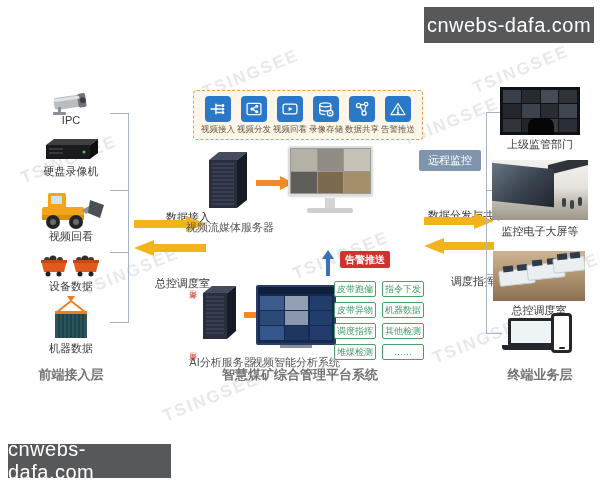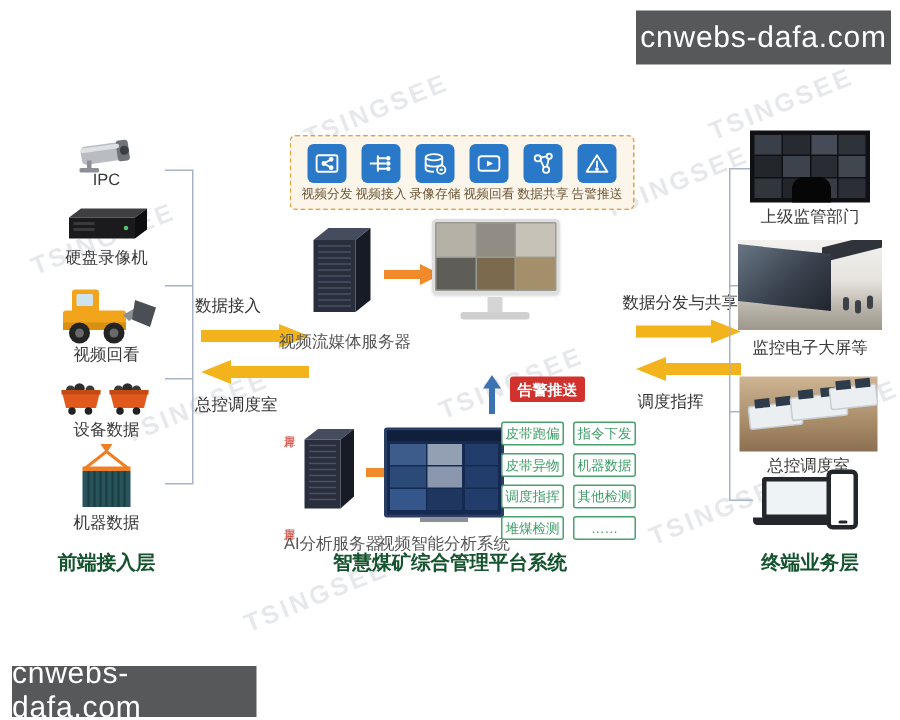--- a/index.html
+++ b/index.html
@@ -1,21 +1,21 @@
 <!DOCTYPE html>
 <html><head>
 <meta charset="utf-8">
 <style>
   html,body{margin:0;padding:0;background:#fff;}
   body{font-family:"Liberation Sans","DejaVu Sans",sans-serif;}
   .canvas{position:relative;width:600px;height:480px;background:#fff;overflow:hidden;}
   .abs{position:absolute;}
   .lbl{position:absolute;font-size:11px;color:#3a3a3a;text-align:center;white-space:nowrap;}
-  .flow-lbl{position:absolute;font-size:11px;color:#333;text-align:left;white-space:nowrap;}
-  .sec-title{position:absolute;font-size:13px;font-weight:700;color:#14532d;text-align:center;white-space:nowrap;}
+  .flow-lbl{position:absolute;font-size:11px;color:#333;text-align:right;white-space:nowrap;margin-top:14px;}
+  .sec-title{position:absolute;font-size:13px;font-weight:700;color:#737373;text-align:center;white-space:nowrap;}
   .wm-box{position:absolute;background:#57585a;color:#fff;font-size:20px;display:flex;align-items:center;justify-content:center;letter-spacing:.5px;}
   .wm-diag{position:absolute;color:rgba(175,180,190,.30);font-size:17px;font-weight:700;letter-spacing:2px;transform:rotate(-22deg);pointer-events:none;}
   .wm-red{position:absolute;color:rgba(205,60,48,.8);font-size:8px;writing-mode:vertical-rl;}
   .bracket-v{position:absolute;width:1px;background:#a8b4c6;}
   .bracket-h{position:absolute;height:1px;background:#a8b4c6;}
   .feature-box{position:absolute;left:193px;top:90px;width:230px;height:50px;border:1.5px dashed #e6a03c;border-radius:4px;background:#fcf5ea;display:flex;justify-content:space-between;align-items:flex-start;padding:5px 6px 0 6px;box-sizing:border-box;}
   .feature{display:flex;flex-direction:column;align-items:center;width:36px;}
   .feature .ic{width:26px;height:26px;background:#2a79c8;border-radius:4px;display:flex;align-items:center;justify-content:center;}
   .feature .tx{font-size:8.5px;color:#6b5638;margin-top:2px;white-space:nowrap;}
   .badge-gray{position:absolute;left:419px;top:150px;width:62px;height:21px;background:#7e95ad;border-radius:2px;color:#fff;font-size:11px;display:flex;align-items:center;justify-content:center;}
@@ -144,61 +144,61 @@
     <polygon points="0,4 52,4 52,0 72,8 52,16 52,12 0,12" fill="#f3b31d"></polygon>
   </svg>
   <svg class="arrow" style="left:134px;top:240px" width="72" height="16" viewBox="0 0 72 16">
     <polygon points="72,4 20,4 20,0 0,8 20,16 20,12 72,12" fill="#f3b31d"></polygon>
   </svg>
   <div class="flow-lbl" style="left:130px;top:262px;width:80px">总控调度室</div>
 
   <div class="feature-box">
     <div class="feature">
       <span class="ic">
+        <svg width="18" height="18" viewBox="0 0 26 26" fill="none" stroke="#fff" stroke-width="2" stroke-linecap="round">
+            <path d="M3 13h7 M10 6v14 M10 8h7 M10 13h7 M10 18h7"></path>
+            <circle cx="20" cy="8" r="1.2" fill="#fff"></circle>
+            <circle cx="20" cy="13" r="1.2" fill="#fff"></circle>
+            <circle cx="20" cy="18" r="1.2" fill="#fff"></circle>
+          </svg>
+      </span>
+      <span class="tx">视频接入</span>
+    </div>
+    <div class="feature">
+      <span class="ic">
         <svg width="18" height="18" viewBox="0 0 26 26" fill="none" stroke="#fff" stroke-width="1.8">
             <rect x="3" y="5" width="20" height="16" rx="2"></rect>
             <path d="M17 9l-7 4 7 4"></path>
             <circle cx="17" cy="9" r="1.4" fill="#fff"></circle>
             <circle cx="10" cy="13" r="1.4" fill="#fff"></circle>
             <circle cx="17" cy="17" r="1.4" fill="#fff"></circle>
           </svg>
       </span>
       <span class="tx">视频分发</span>
     </div>
     <div class="feature">
       <span class="ic">
-        <svg width="18" height="18" viewBox="0 0 26 26" fill="none" stroke="#fff" stroke-width="2" stroke-linecap="round">
-            <path d="M3 13h7 M10 6v14 M10 8h7 M10 13h7 M10 18h7"></path>
-            <circle cx="20" cy="8" r="1.2" fill="#fff"></circle>
-            <circle cx="20" cy="13" r="1.2" fill="#fff"></circle>
-            <circle cx="20" cy="18" r="1.2" fill="#fff"></circle>
-          </svg>
-      </span>
-      <span class="tx">视频接入</span>
+        <svg width="18" height="18" viewBox="0 0 26 26" fill="none" stroke="#fff" stroke-width="1.8">
+            <rect x="3" y="6" width="20" height="14" rx="3"></rect>
+            <polygon points="11,10 17,13 11,16" fill="#fff" stroke="none"></polygon>
+          </svg>
+      </span>
+      <span class="tx">视频回看</span>
     </div>
     <div class="feature">
       <span class="ic">
         <svg width="18" height="18" viewBox="0 0 26 26" fill="none" stroke="#fff" stroke-width="1.8">
             <ellipse cx="12" cy="7" rx="8" ry="3"></ellipse>
             <path d="M4 7v6c0 1.7 3.6 3 8 3s8-1.3 8-3V7"></path>
             <path d="M4 13v5c0 1.7 3.6 3 8 3"></path>
             <circle cx="19" cy="19" r="4" fill="#2a79c8"></circle>
             <path d="M17.5 19h3"></path>
           </svg>
       </span>
       <span class="tx">录像存储</span>
-    </div>
-    <div class="feature">
-      <span class="ic">
-        <svg width="18" height="18" viewBox="0 0 26 26" fill="none" stroke="#fff" stroke-width="1.8">
-            <rect x="3" y="6" width="20" height="14" rx="3"></rect>
-            <polygon points="11,10 17,13 11,16" fill="#fff" stroke="none"></polygon>
-          </svg>
-      </span>
-      <span class="tx">视频回看</span>
     </div>
     <div class="feature">
       <span class="ic">
         <svg width="18" height="18" viewBox="0 0 26 26" fill="none" stroke="#fff" stroke-width="1.8">
             <circle cx="8" cy="8" r="3"></circle>
             <circle cx="19" cy="6" r="2.5"></circle>
             <circle cx="16" cy="19" r="3"></circle>
             <path d="M10.5 9.5L14 17 M11 7.2L16.5 6.2 M18.5 8.4L16.8 16"></path>
           </svg>
       </span>
@@ -232,20 +232,21 @@
     <i style="background:#b5b1a6"></i>
     <i style="background:#918d84"></i>
     <i style="background:#c7c2b8"></i>
     <i style="background:#5f5d57"></i>
     <i style="background:#7c6a4e"></i>
     <i style="background:#a3906b"></i>
   </div>
   <div class="monitor-neck"></div>
   <div class="monitor-base"></div>
 
+  <div class="badge-gray">远程监控</div>
 
   <svg class="arrow" style="left:322px;top:250px" width="12" height="26" viewBox="0 0 12 26">
     <polygon points="6,0 12,9 8,9 8,26 4,26 4,9 0,9" fill="#3a72b4"></polygon>
   </svg>
   <div class="badge-red">告警推送</div>
 
   <svg class="abs" style="left:198px;top:281px" width="44" height="64" viewBox="0 0 44 64">
     <polygon points="5,12 14,5 38,5 29,12" fill="#454c5e"></polygon>
     <polygon points="29,12 38,5 38,50 29,58" fill="#171b26"></polygon>
     <rect x="5" y="12" width="24" height="46" fill="#2a2f3d"></rect>

